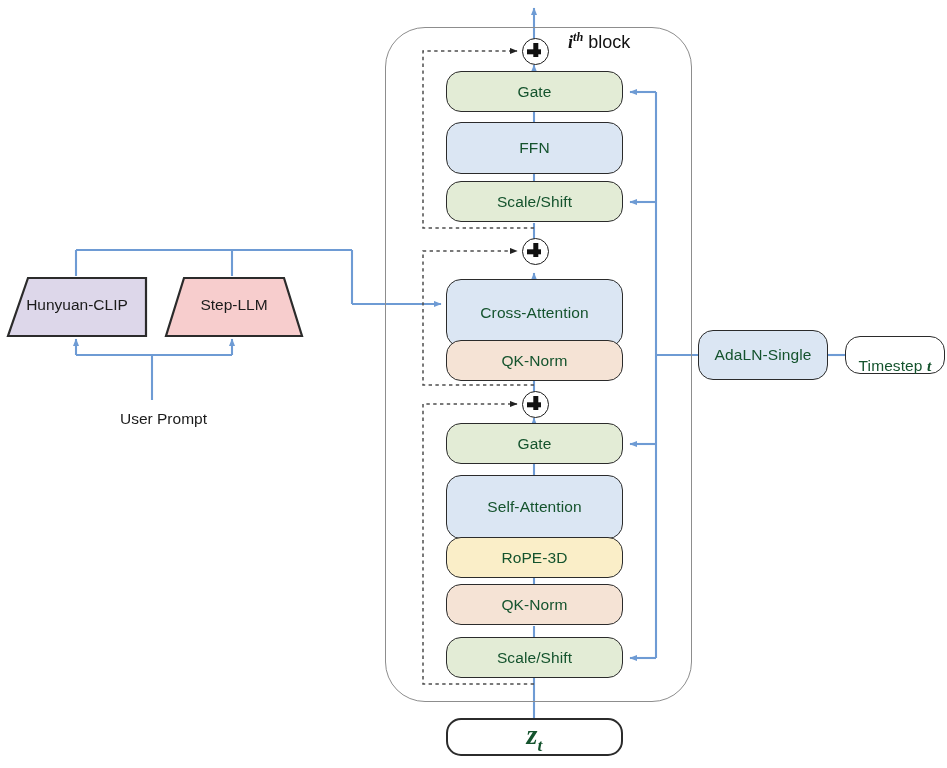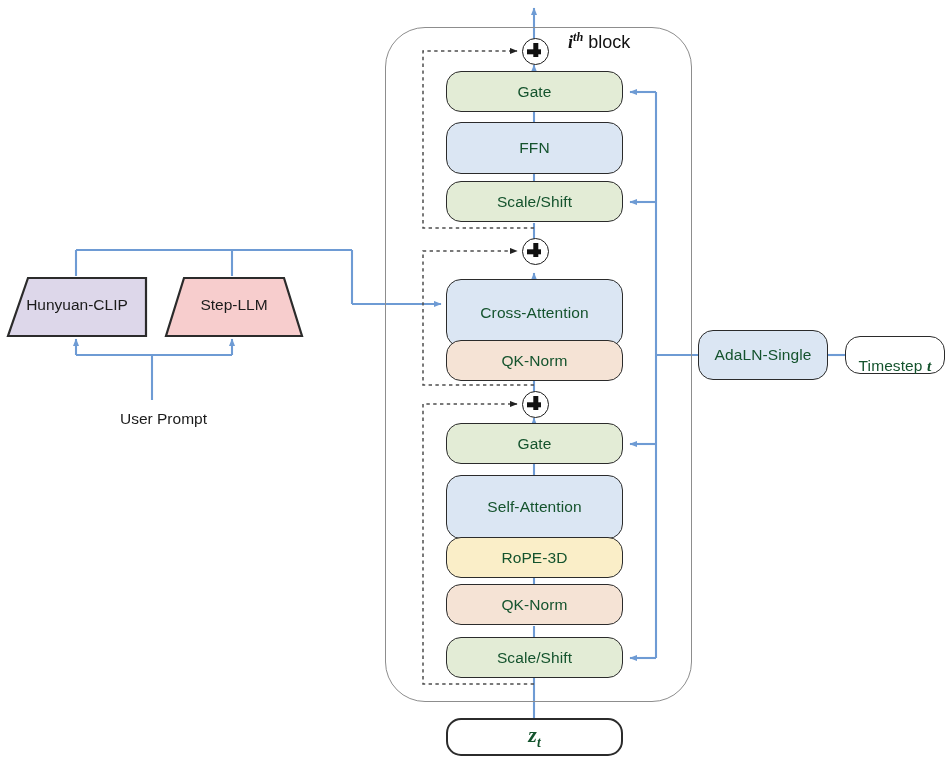--- a/index.html
+++ b/index.html
@@ -141,21 +141,21 @@
     font-size: 15.5px;
     color: #1b1b1b;
     white-space: nowrap;
     z-index: 3;
   }
 
   .zt-math {
     font-family: "Liberation Serif", serif;
     font-weight: 700;
     font-style: italic;
-    font-size: 22px;
+    font-size: 28px;
   }
   .zt-math sub {
     font-size: 0.62em;
     font-style: italic;
   }
   .t-math {
     font-family: "Liberation Serif", serif;
     font-style: italic;
     font-weight: 700;
   }

